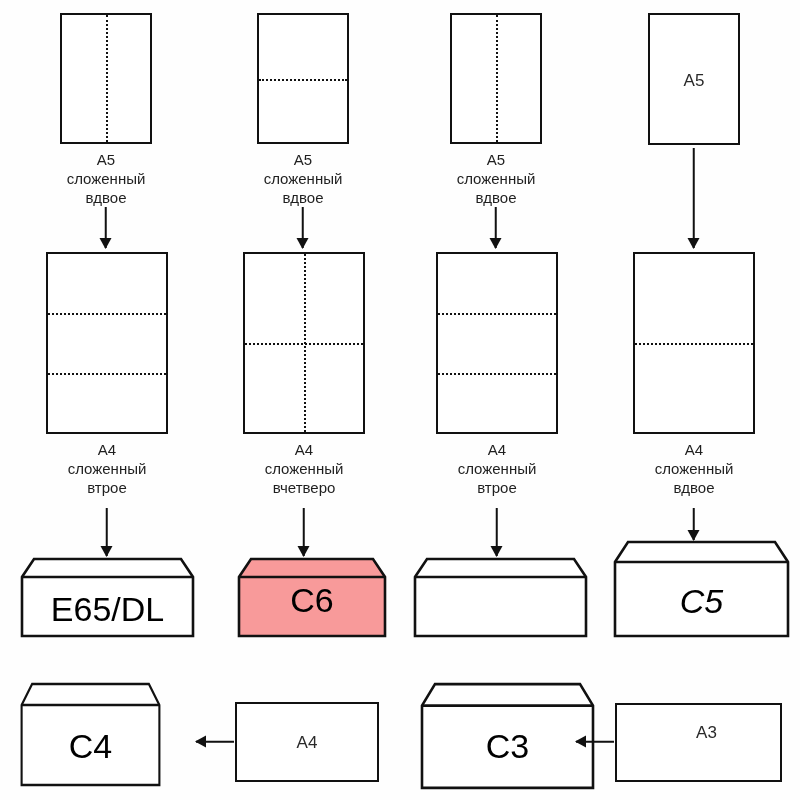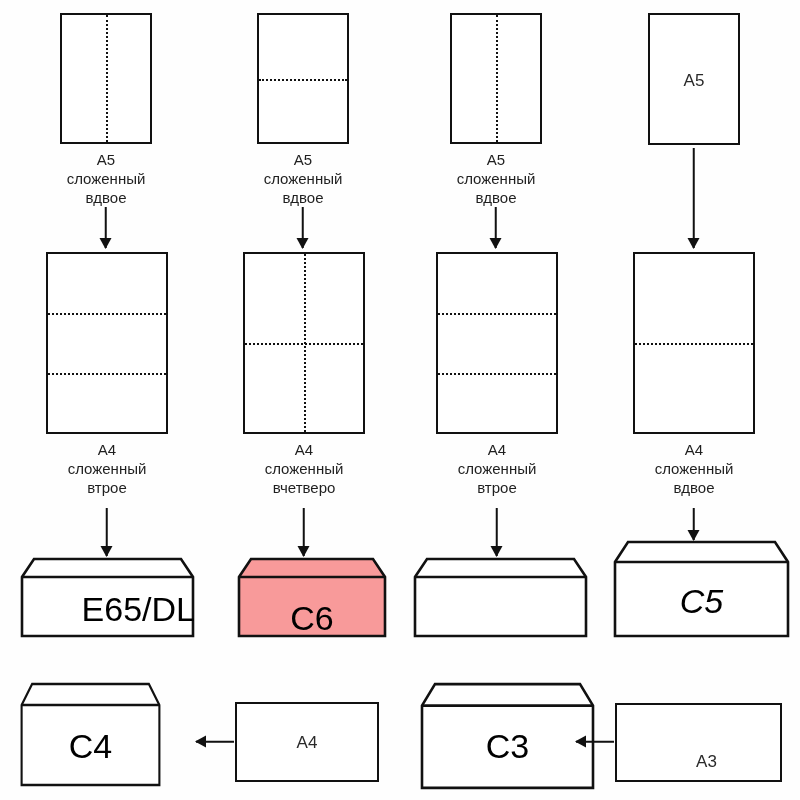--- a/index.html
+++ b/index.html
@@ -210,29 +210,29 @@
   <div class="arrow-down" style="left:687px;top:508px;width:14px;height:32px;">
     <div class="shaft"></div>
     <div class="head"></div>
   </div>
 
   <div class="envelope" style="left:20px;top:557px;width:175px;height:81px;">
     <svg viewBox="0 0 175 81" preserveAspectRatio="none">
       <path d="M2 79 L2 20 L14 2 L161 2 L173 20 L173 79 Z" fill="#ffffff" stroke="#111111" stroke-width="2.6" stroke-linejoin="miter"></path>
       <path d="M2 20 L173 20" fill="none" stroke="#111111" stroke-width="2.6"></path>
     </svg>
-    <div class="env-label" style="top:33px;text-align:right;">E65/DL</div>
+    <div class="env-label" style="top:33px;">E65/DL</div>
   </div>
 
   <div class="envelope" style="left:237px;top:557px;width:150px;height:81px;">
     <svg viewBox="0 0 150 81" preserveAspectRatio="none">
       <path d="M2 79 L2 20 L14 2 L136 2 L148 20 L148 79 Z" fill="#f89a9a" stroke="#111111" stroke-width="2.6" stroke-linejoin="miter"></path>
       <path d="M2 20 L148 20" fill="none" stroke="#111111" stroke-width="2.6"></path>
     </svg>
-    <div class="env-label" style="top:42px;">C6</div>
+    <div class="env-label" style="top:24px;">C6</div>
   </div>
 
   <div class="envelope" style="left:413px;top:557px;width:175px;height:81px;">
     <svg viewBox="0 0 175 81" preserveAspectRatio="none">
       <path d="M2 79 L2 20 L14 2 L161 2 L173 20 L173 79 Z" fill="#ffffff" stroke="#111111" stroke-width="2.6" stroke-linejoin="miter"></path>
       <path d="M2 20 L173 20" fill="none" stroke="#111111" stroke-width="2.6"></path>
     </svg>
   </div>
 
   <div class="envelope" style="left:613px;top:540px;width:177px;height:98px;">
@@ -267,16 +267,16 @@
     </svg>
     <div class="env-label" style="top:45px;">C3</div>
   </div>
 
   <div class="arrow-left" style="left:576px;top:735px;width:38px;height:14px;">
     <div class="shaft"></div>
     <div class="head"></div>
   </div>
 
   <div class="sheet" style="left:615px;top:703px;width:167px;height:79px;">
-    <div class="sheet-label" style="top:47px;margin-left:16px;">A3</div>
+    <div class="sheet-label" style="top:18px;margin-left:16px;">A3</div>
   </div>
 
 </div>
 
 </body></html>

